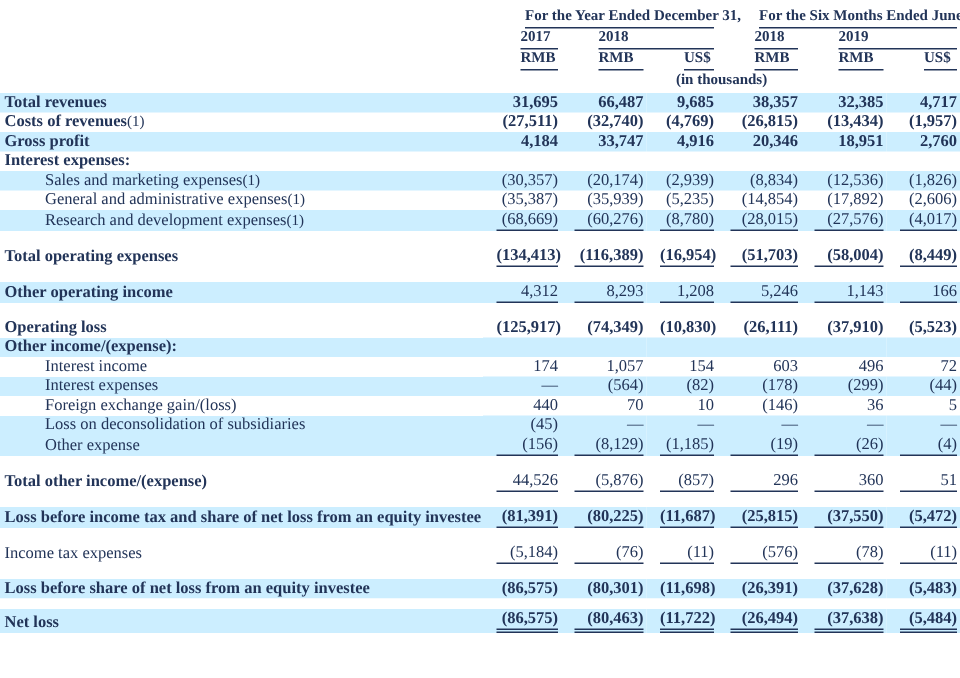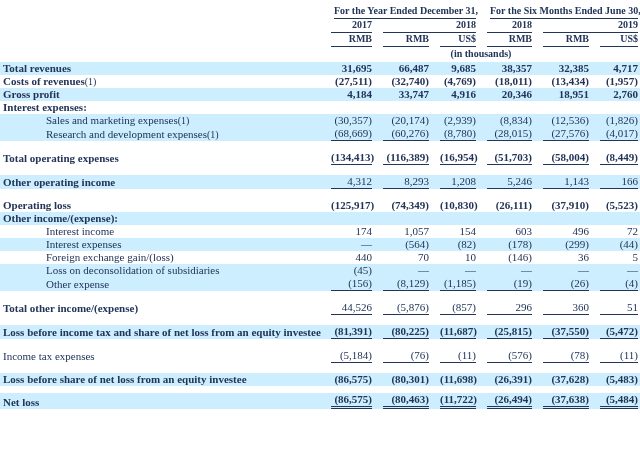--- a/index.html
+++ b/index.html
@@ -5,26 +5,26 @@
   html,body { margin:0; padding:0; }
   body {
     width:640px; height:452px; background:#ffffff; overflow:hidden;
     font-family:"Liberation Serif","DejaVu Serif",serif; color:#223458;
   }
   table { border-collapse:collapse; table-layout:fixed; width:640px; margin-top:5px; }
   th,td { padding:0; vertical-align:bottom; }
   thead th { font-weight:bold; font-size:10px; line-height:12px; white-space:nowrap; }
   thead th.numh { padding-left:9px; padding-right:2px; }
   thead th.grph { padding-left:12px; padding-right:2px; }
-  .gline { border-bottom:1px solid #223458; text-align:right; padding-bottom:1px; }
+  .gline { border-bottom:1px solid #223458; text-align:left; padding-bottom:1px;margin-left:16px; }
   th.units { font-size:10px; padding-top:1px; padding-bottom:2px; }
   tbody td { font-size:11px; line-height:13px; height:13px; white-space:nowrap; }
   tr.hl td { background:#cceeff; }
   td.label { padding-left:3px; overflow:hidden; }
-  td.label.indent { padding-left:46px; }
+  td.label.indent { padding-left:30px; }
   .bold { font-weight:bold; }
   .sup { font-weight:normal; font-size:10px; }
   td.num { padding-left:9px; padding-right:2px; }
   td.num .v { text-align:right; }
   .u1 { border-bottom:1px solid #223458; }
   .u2 { border-bottom:3px double #223458; }
   tr.spacer td { height:10px; background:#ffffff; }
   tr.spacer.small td { height:7px; }
 </style>
 </head>
@@ -118,21 +118,21 @@
         <td class="num bold">
           <div class="v">(27,511)</div>
         </td>
         <td class="num bold">
           <div class="v">(32,740)</div>
         </td>
         <td class="num bold">
           <div class="v">(4,769)</div>
         </td>
         <td class="num bold">
-          <div class="v">(18,011)</div>
+          <div class="v">(26,815)</div>
         </td>
         <td class="num bold">
           <div class="v">(13,434)</div>
         </td>
         <td class="num bold">
           <div class="v">(1,957)</div>
         </td>
       </tr>
       <tr class="hl">
         <td class="label bold">Gross profit</td>
@@ -188,20 +188,41 @@
           <div class="v">(2,939)</div>
         </td>
         <td class="num">
           <div class="v">(8,834)</div>
         </td>
         <td class="num">
           <div class="v">(12,536)</div>
         </td>
         <td class="num">
           <div class="v">(1,826)</div>
+        </td>
+      </tr>
+      <tr class="">
+        <td class="label indent">General and administrative expenses<span class="sup">(1)</span></td>
+        <td class="num">
+          <div class="v">(35,387)</div>
+        </td>
+        <td class="num">
+          <div class="v">(35,939)</div>
+        </td>
+        <td class="num">
+          <div class="v">(5,235)</div>
+        </td>
+        <td class="num">
+          <div class="v">(14,854)</div>
+        </td>
+        <td class="num">
+          <div class="v">(17,892)</div>
+        </td>
+        <td class="num">
+          <div class="v">(2,606)</div>
         </td>
       </tr>
       <tr class="hl">
         <td class="label indent">Research and development expenses<span class="sup">(1)</span></td>
         <td class="num">
           <div class="v u1">(68,669)</div>
         </td>
         <td class="num">
           <div class="v u1">(60,276)</div>
         </td>

